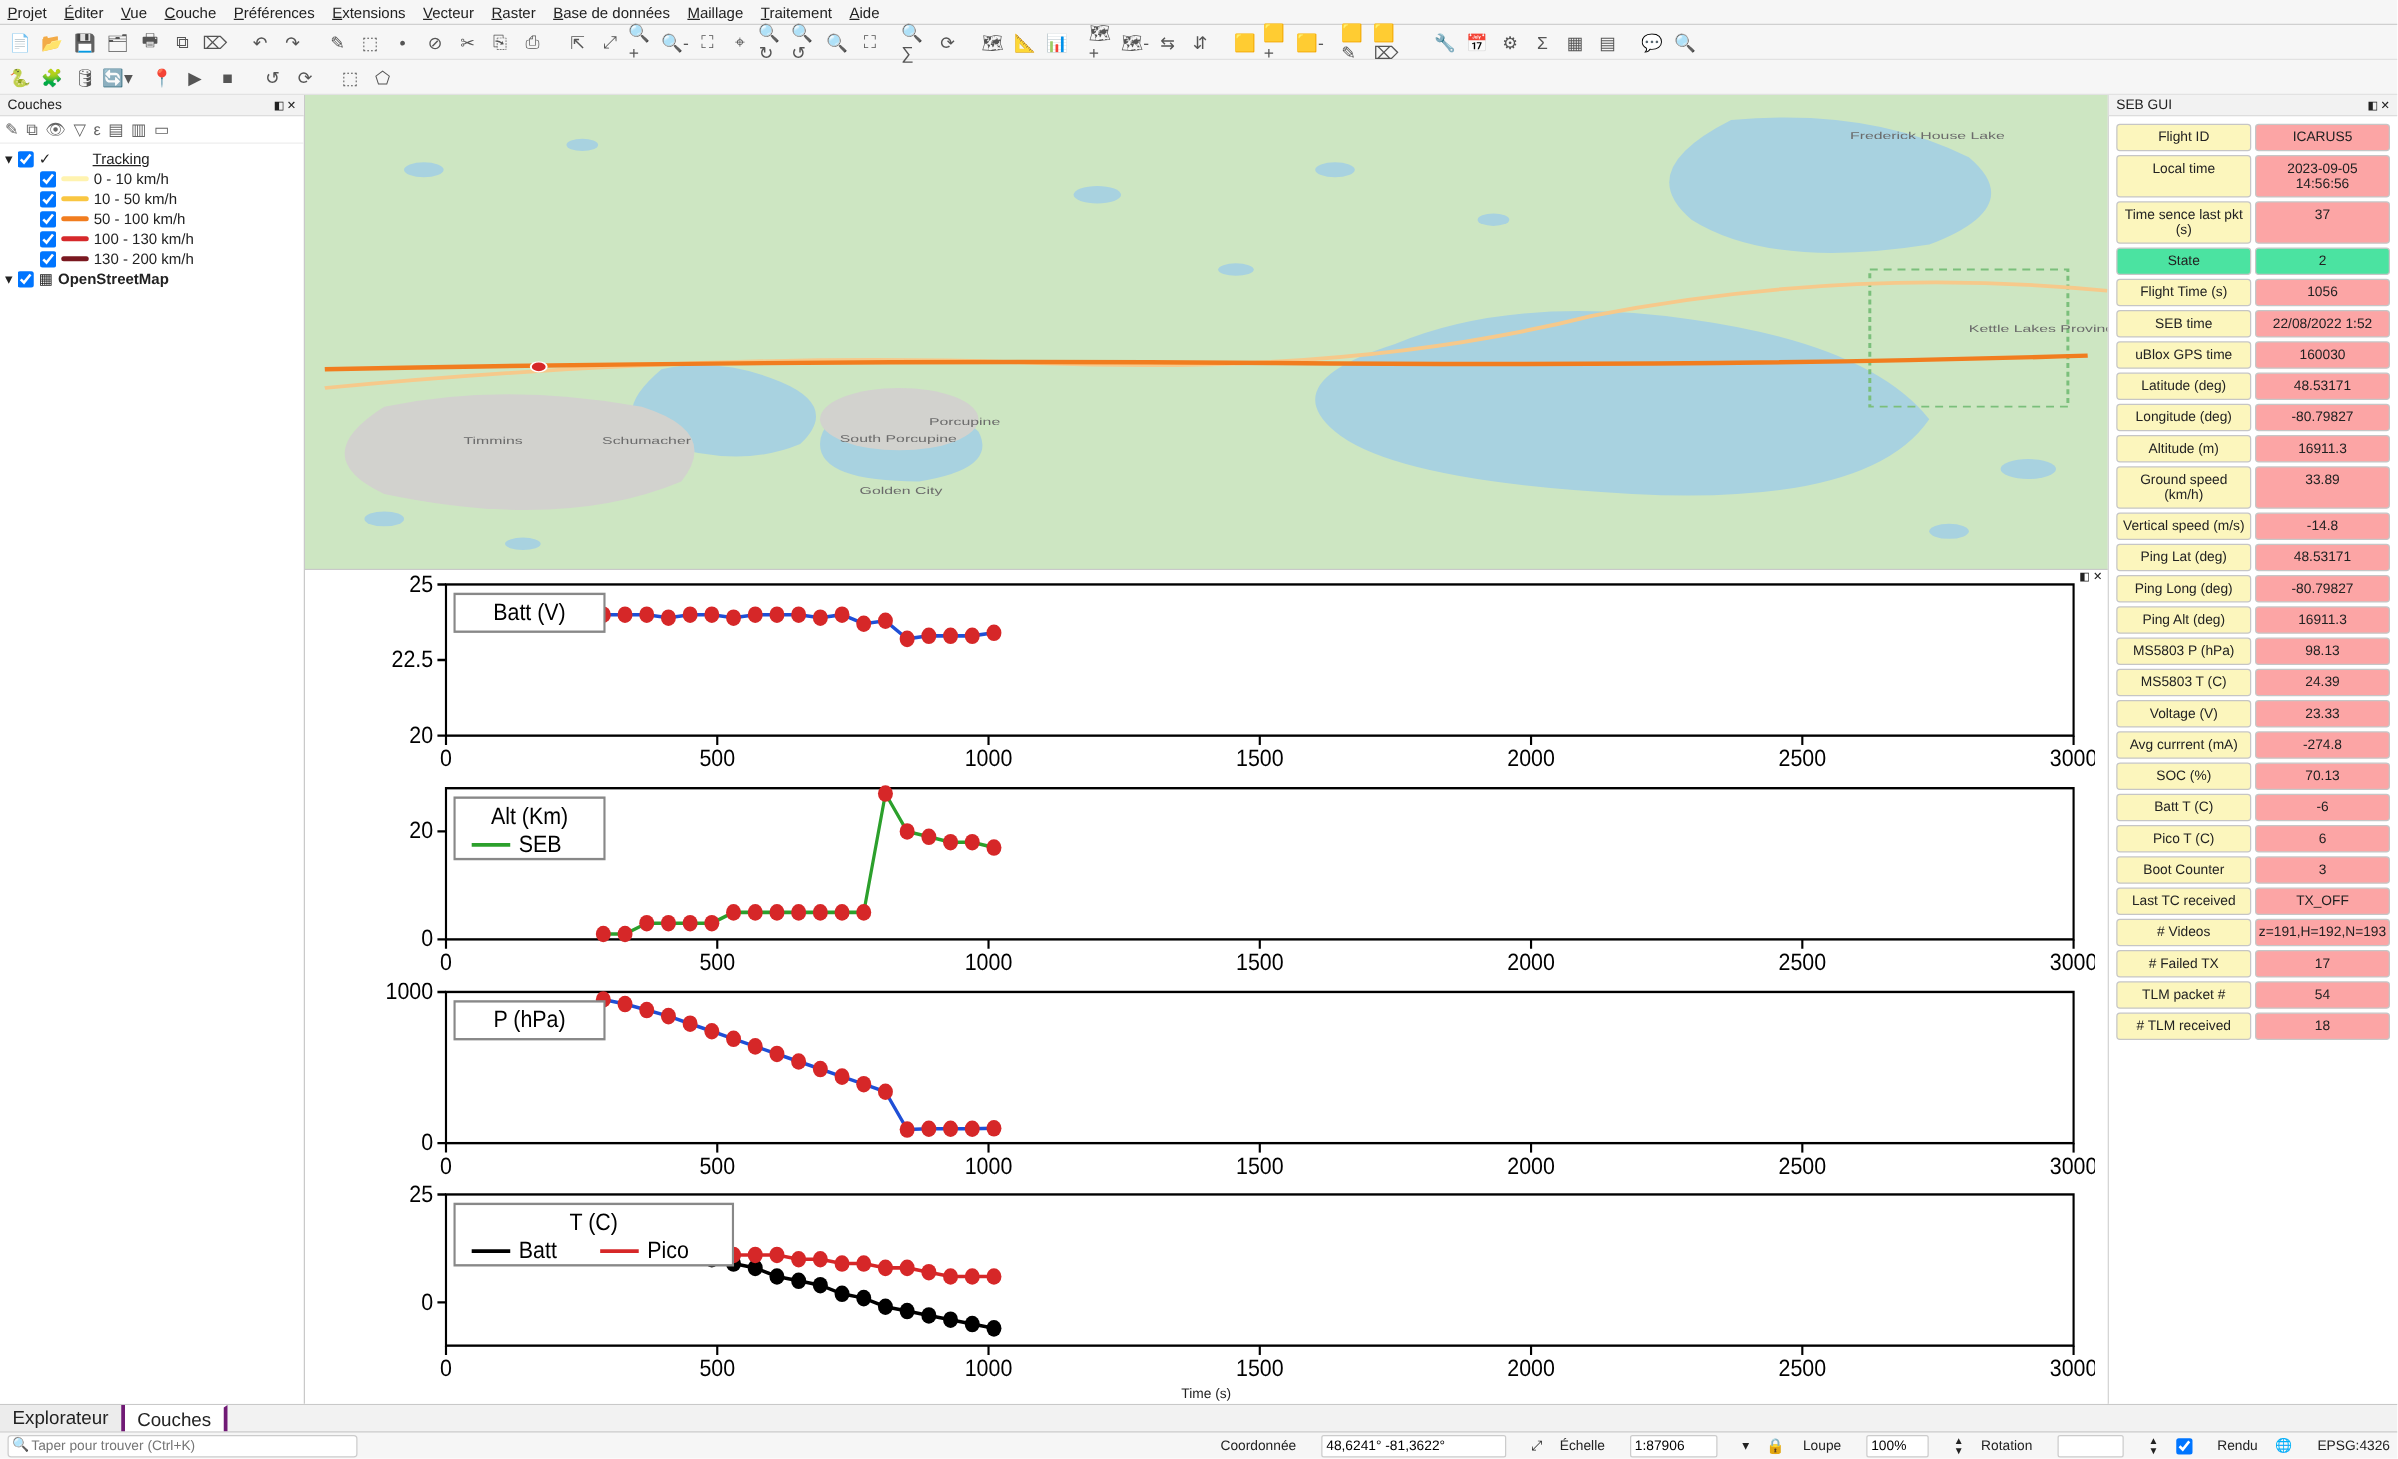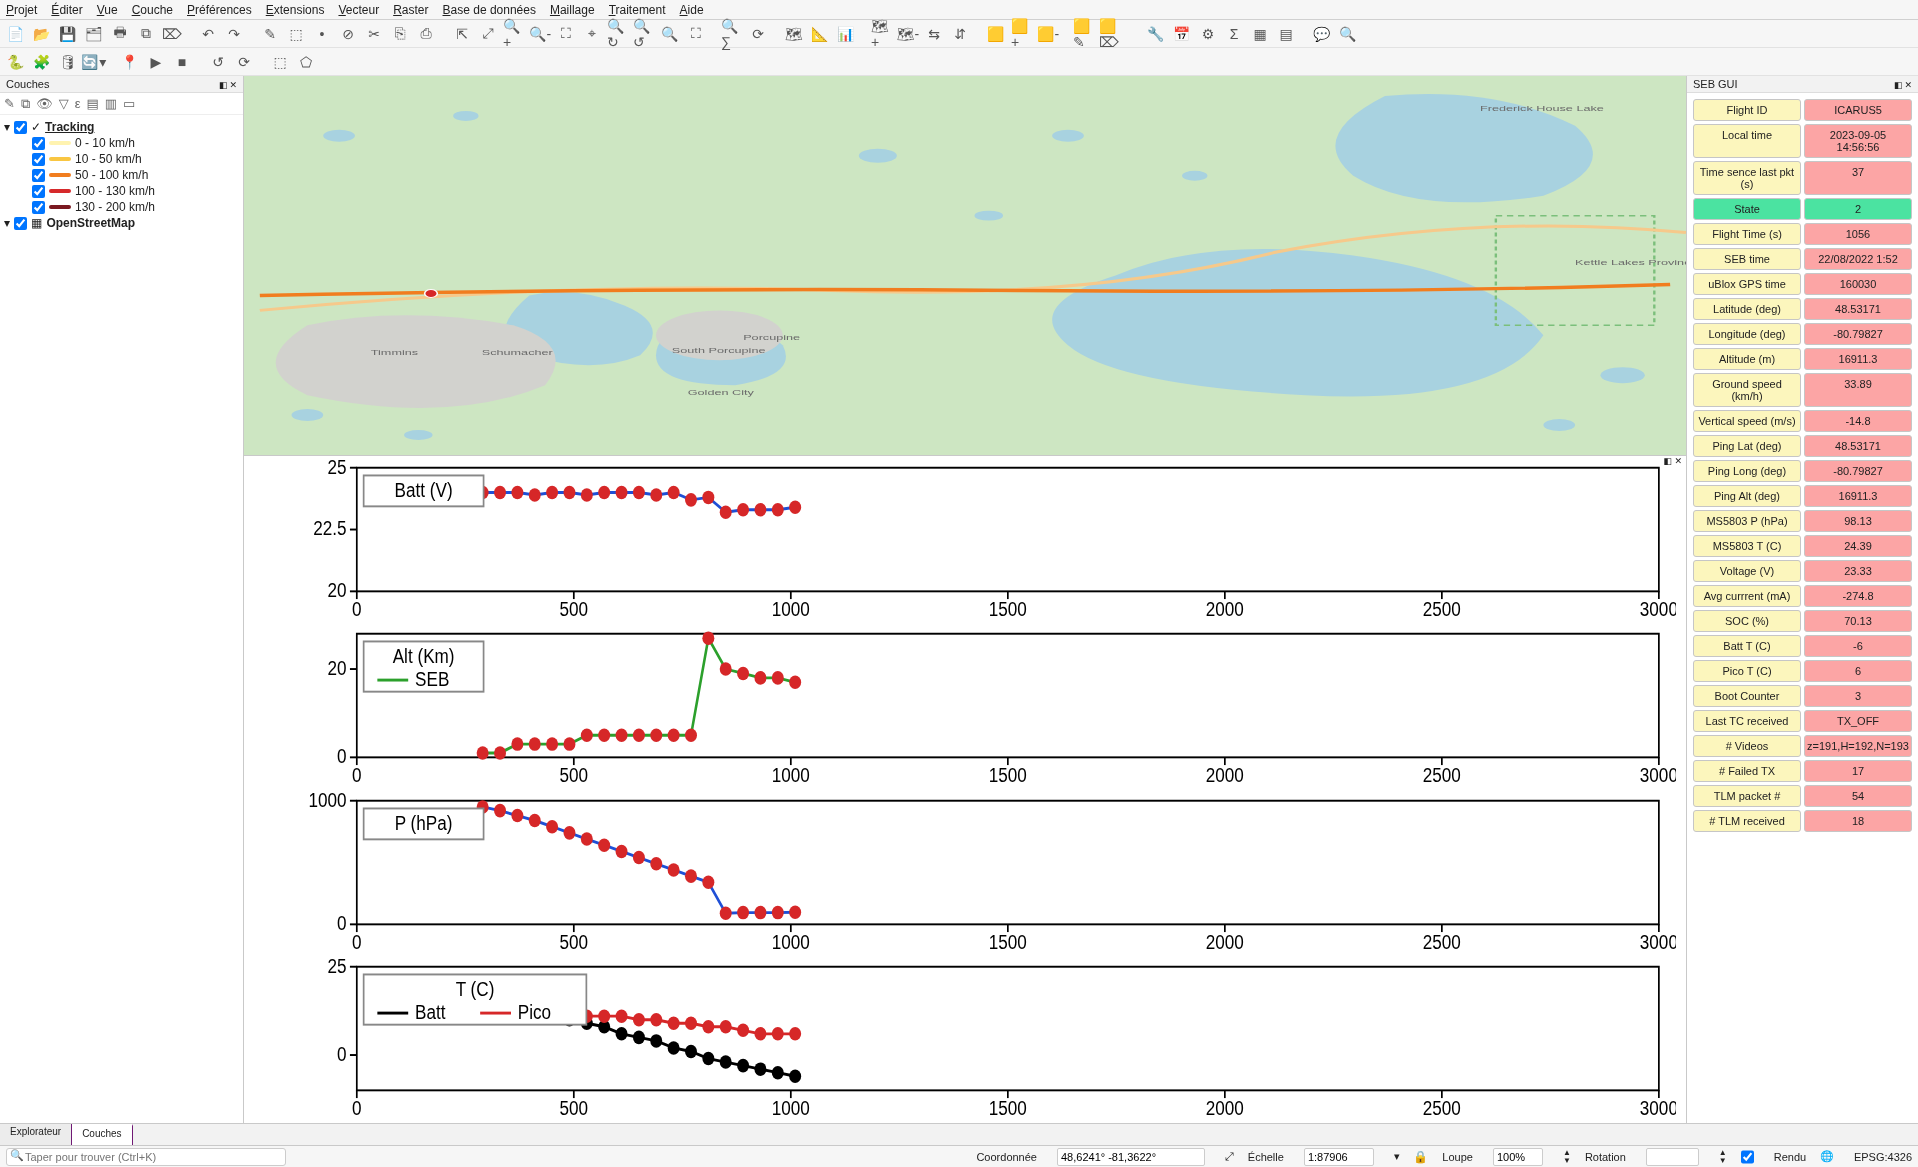--- a/index.html
+++ b/index.html
@@ -24,21 +24,21 @@
 
 .panel-title { font-size: 11px; padding: 2px 6px; background: #f2f2f2; border-bottom: 1px solid #ddd; display: flex; justify-content: space-between; align-items: center; }
 .panel-title .pbtns span { font-size: 9px; margin-left: 2px; cursor: default; }
 .layer-toolbar { height: 22px; display: flex; align-items: center; gap: 6px; padding: 2px 4px; border-bottom: 1px solid #eee; }
 .layer-toolbar span { font-size: 13px; color: #666; }
 .layer-tree { padding: 4px 4px; font-size: 12px; }
 .layer-tree .node { display: flex; align-items: center; gap: 4px; padding: 1px 0; white-space: nowrap; }
 .layer-tree .node.child { padding-left: 28px; }
 .layer-tree input[type=checkbox] { width: 13px; height: 13px; }
 .sym { display: inline-block; width: 22px; height: 4px; border-radius: 2px; }
-.grp-title { font-weight: bold; text-decoration: underline; }
+.grp-title { font-weight: normal; text-decoration: underline; margin-left: 29px; }
 
 
 #map-wrap { flex: 0 0 380px; position: relative; background: #cde6c2; overflow: hidden; border-bottom: 1px solid #c9c9c9; }
 #map-svg { width: 100%; height: 100%; display: block; }
 
 
 #chart-wrap { flex: 1; background: #fff; position: relative; padding: 4px 10px 2px 10px; overflow: hidden; }
 #chart-wrap .cbtns { position: absolute; top: 0; right: 4px; font-size: 9px; }
 .chart-stack { display: flex; flex-direction: column; gap: 4px; height: 100%; }
 .chart-cell { flex: 1; }
@@ -53,21 +53,21 @@
 .seb-body { padding: 6px 6px; display: flex; flex-direction: column; gap: 3px; overflow: auto; height: calc(100% - 18px); }
 .seb-row { display: flex; gap: 3px; }
 .seb-row .lab, .seb-row .val { flex: 1; text-align: center; font-size: 11px; padding: 4px 2px; border: 1px solid #c6c6c6; border-radius: 3px; }
 .seb-row .lab { background: #fcf6bd; }
 .seb-row .val { background: #fca5a5; }
 .seb-row.state .lab { background: #4be3a1; }
 .seb-row.state .val { background: #4be3a1; }
 
 
 #bottom-tabs { height: 22px; border-top: 1px solid #c9c9c9; background: #f2f2f2; display: flex; align-items: stretch; }
-#bottom-tabs .tab { padding: 2px 10px; font-size: 10px; border-right: 1px solid #701a75; background: #ececec; }
+#bottom-tabs .tab { padding: 2px 10px; font-size: 15px; border-right: 3px solid #701a75; background: #ececec; }
 #bottom-tabs .tab.active { background: #fff; border-top: 2px solid #fff; }
 
 
 #statusbar { height: 22px; border-top: 1px solid #c9c9c9; background: #f6f6f6; display: flex; align-items: center; gap: 14px; padding: 0 6px; font-size: 11px; }
 #statusbar .search { flex: 0 0 280px; }
 #statusbar .search input { width: 100%; height: 18px; border: 1px solid #ccc; border-radius: 3px; padding: 0 18px; font-size: 11px; }
 #statusbar .spacer { flex: 1; }
 #statusbar .field { display: flex; align-items: center; gap: 20px; }
 #statusbar .field input { height: 18px; border: 1px solid #ccc; border-radius: 2px; font-size: 11px; padding: 0 3px; }
 #statusbar .lock { font-size: 12px; color: #888; }
@@ -465,20 +465,21 @@
               <circle class="marker" cx="295.6" cy="38.74285714285715" fill="#d62728"></circle>
               <circle class="marker" cx="305.73333333333335" cy="38.74285714285715" fill="#d62728"></circle>
               <circle class="marker" cx="315.8666666666667" cy="38.74285714285715" fill="#d62728"></circle>
               <rect class="legend-box" x="64" y="8" width="130" height="26"></rect>
               <text class="tlabel" x="129" y="19" text-anchor="middle">T (C)</text>
               <line x1="72" y1="28" x2="90" y2="28" stroke="#000" stroke-width="1.5"></line>
               <text class="tlabel" x="94" y="31">Batt</text>
               <line x1="132" y1="28" x2="150" y2="28" stroke="#d62728" stroke-width="1.5"></line>
               <text class="tlabel" x="154" y="31">Pico</text>
             </svg></div>
+          <div style="text-align: center; font-size: 11px; margin-top: -2px;">Time (s)</div>
         </div>
     </div>
   </div>
 
   <div id="right-panel">
     <div class="panel-title">
       <span>SEB GUI</span>
       <span class="pbtns"><span>◧</span><span>✕</span></span>
     </div>
     <div class="seb-body" id="seb-body">

